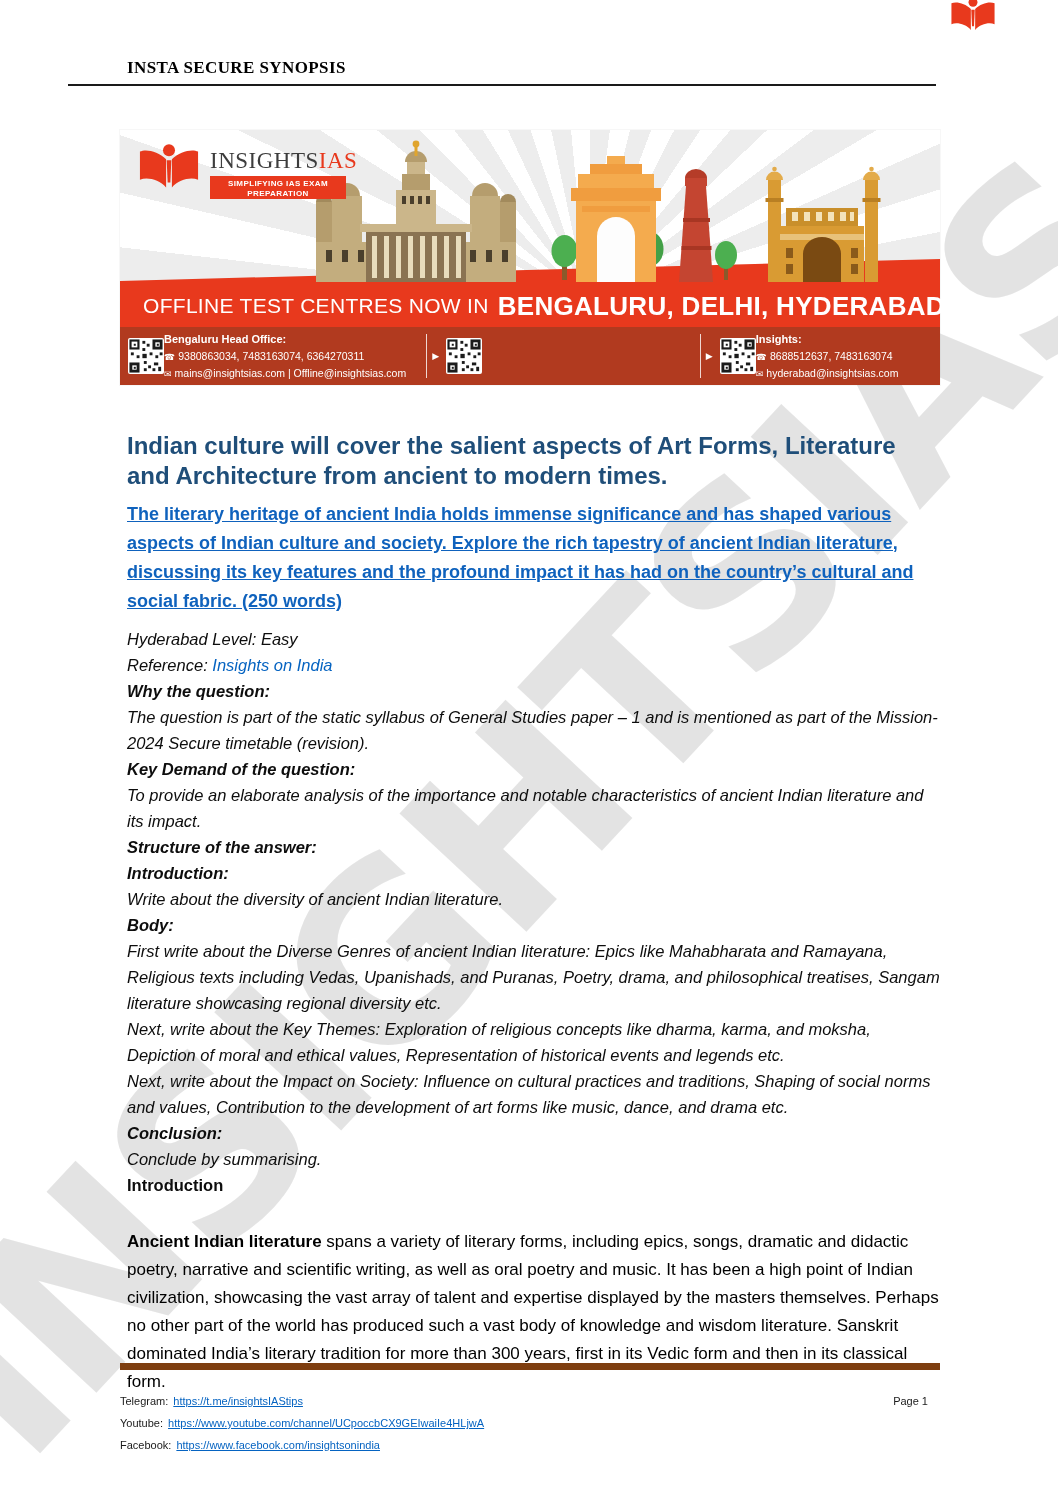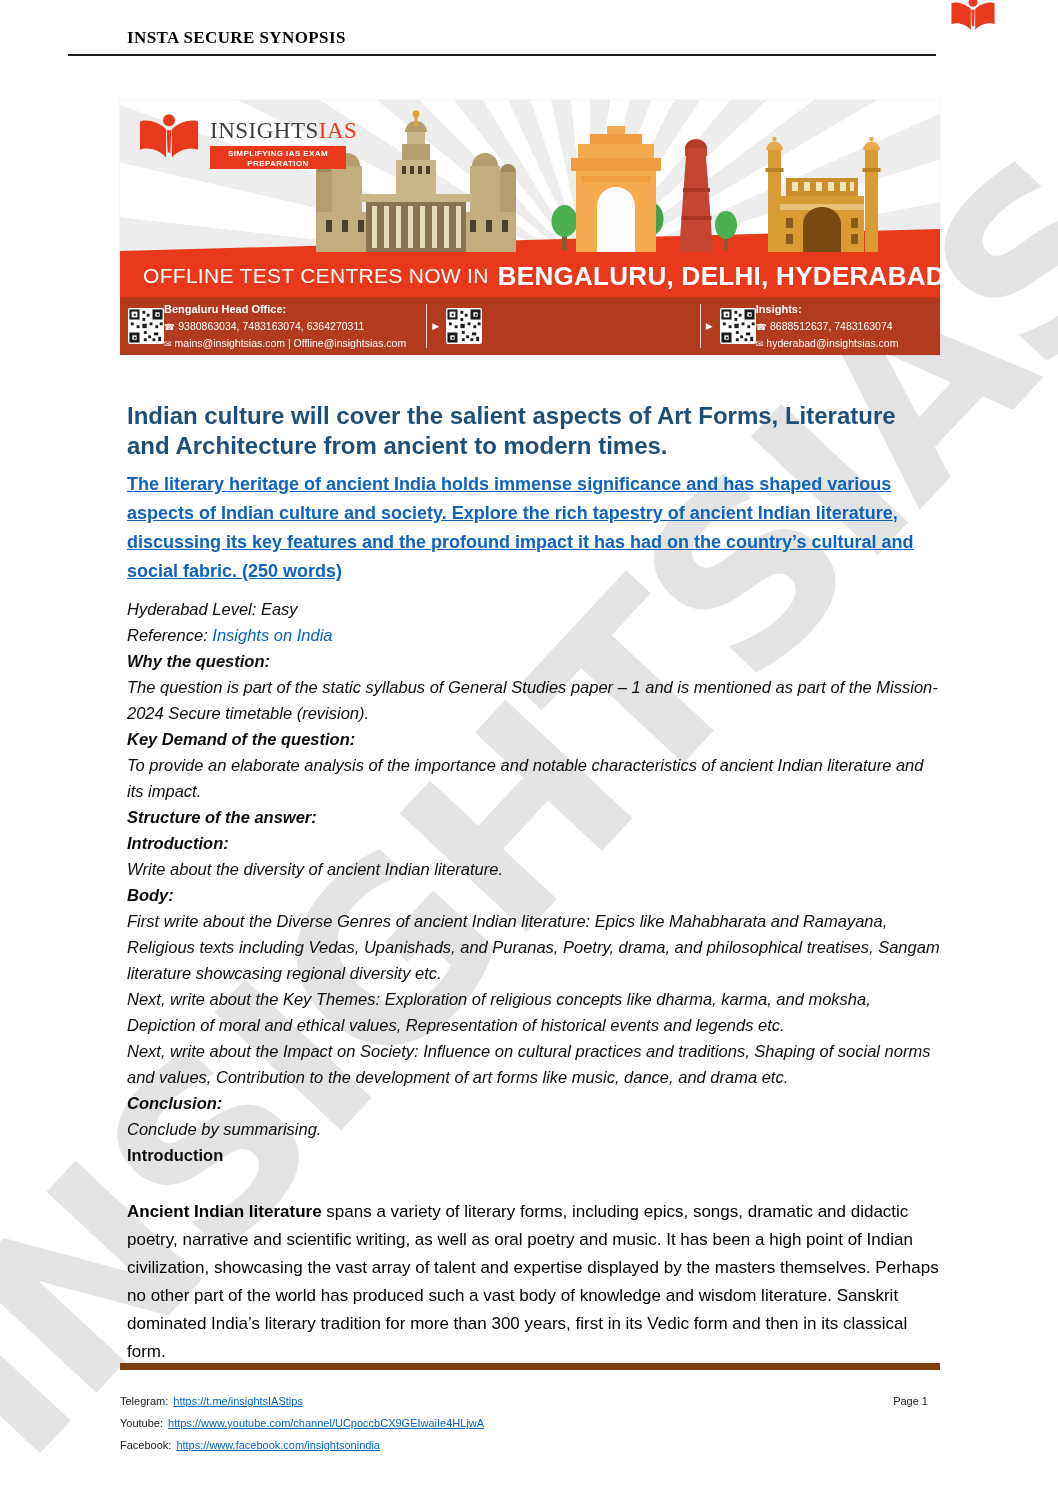--- a/index.html
+++ b/index.html
@@ -10,21 +10,21 @@
   }
   
   .watermark{
     position:absolute; left:50%; top:54%;
     transform:translate(-50%,-50%) rotate(-47deg);
     font-family:"DejaVu Sans", sans-serif; font-weight:bold;
     font-size:238px; letter-spacing:-6px; white-space:nowrap;
     color:#c9c9c9; opacity:.5; z-index:0; pointer-events:none;
   }
   
-  .header{position:relative; z-index:2; padding-top:28px; margin:0 66px 0 68px;}
+  .header{position:relative; z-index:2; padding-top:58px; margin:0 66px 0 68px;}
   .header-title{
     margin-left:59px; font-family:"Liberation Serif", serif; font-weight:bold;
     font-size:17px; letter-spacing:.4px; color:#000;
   }
   .header-rule{border:0; border-top:2px solid #1a1a1a; margin:6px 0 0 0; width:868px;}
   .header-logo{position:absolute; top:-4px; right:-4px; width:46px; height:42px;}
   
   .banner{position:relative; z-index:2; margin:44px 0 0 120px; width:820px;
     box-shadow:0 0 0 1px rgba(0,0,0,.03);}
   .banner-top{

